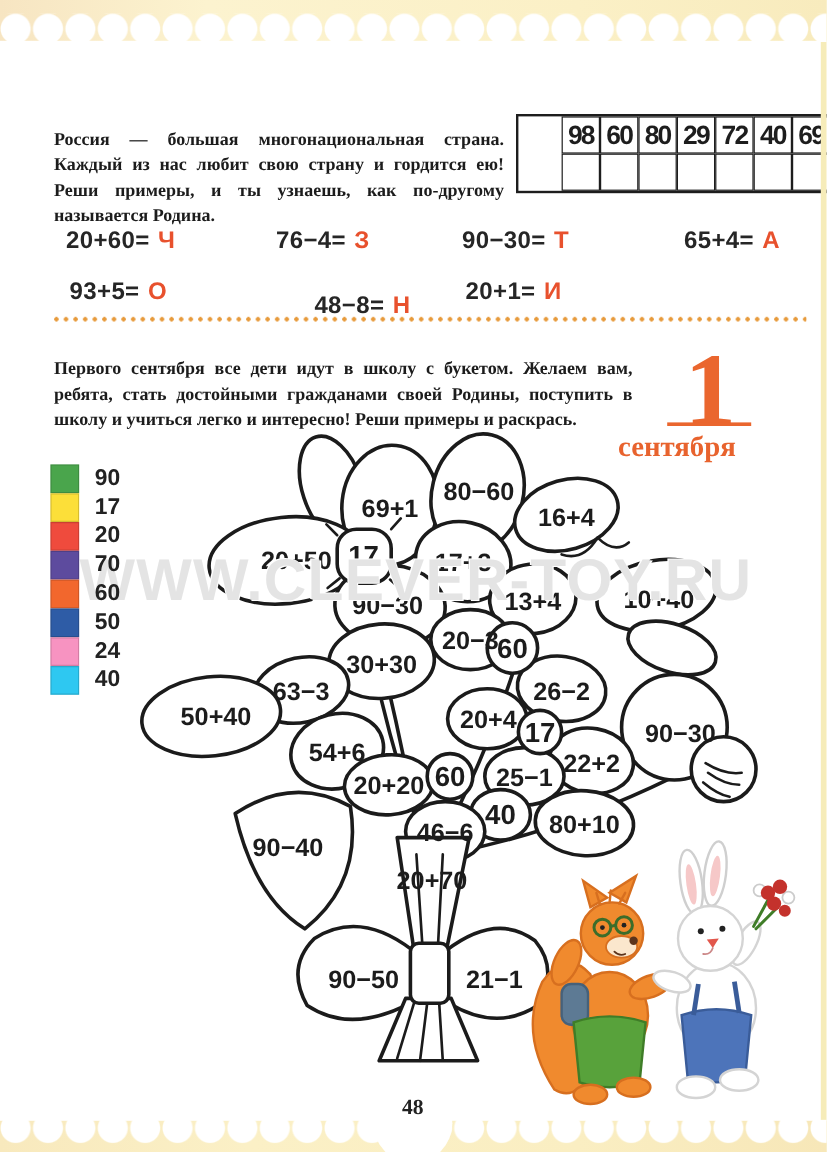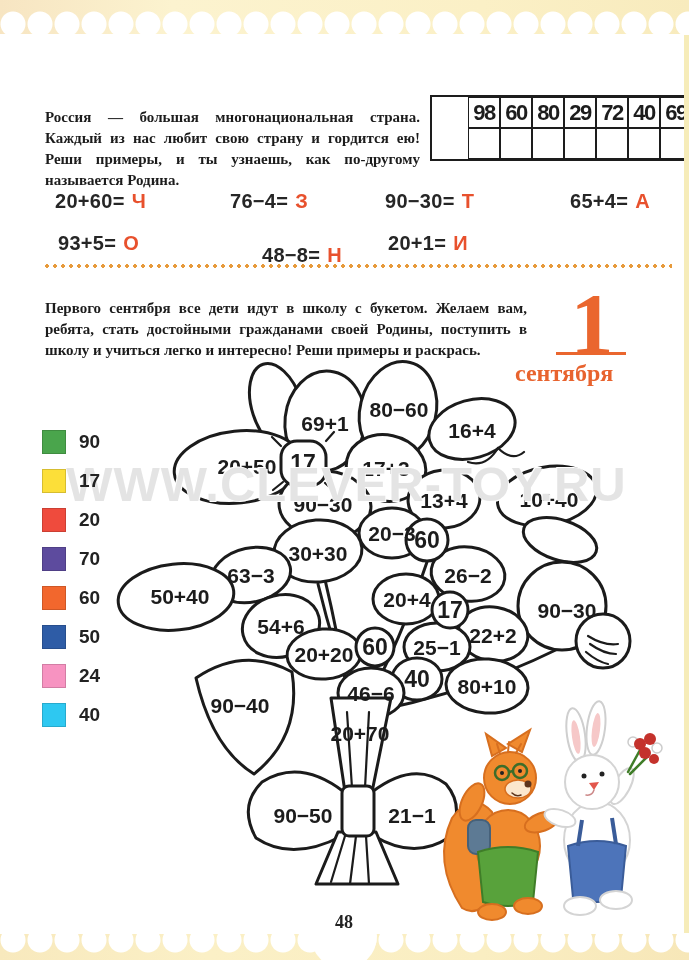--- a/index.html
+++ b/index.html
@@ -71,21 +71,21 @@
   .date-one{
     position:absolute;left:552px;top:281px;width:80px;z-index:3;text-align:center;
     font:700 86px/86px "Liberation Serif",serif;color:#ea662e;
   }
   .date-rule{position:absolute;left:556px;top:352px;width:70px;height:3px;background:#ea662e;z-index:3;}
   .date-word{
     position:absolute;left:515px;top:360px;width:160px;z-index:3;
     font:700 24px "Liberation Serif",serif;color:#e8632e;
   }
   
-  .legend{position:absolute;left:42px;top:430px;z-index:3;display:flex;flex-direction:column;gap:15px;}
+  .legend{position:absolute;left:42px;top:387px;z-index:3;display:flex;flex-direction:column;}
   .legend-item{display:flex;align-items:center;height:24px;}
   .legend-swatch{width:24px;height:24px;box-shadow:inset 0 0 0 1px rgba(0,0,0,.15);}
   .legend-label{margin-left:13px;font:700 19px "Liberation Sans",sans-serif;color:#222;}
   
   svg.art{position:absolute;left:0;top:0;z-index:1;}
   .petal{fill:#ffffff;stroke:#1b1b1b;stroke-width:3;stroke-linejoin:round;}
   .stem{fill:none;stroke:#1b1b1b;stroke-width:3;stroke-linecap:round;}
   .curl{fill:none;stroke:#1b1b1b;stroke-width:2.2;stroke-linecap:round;}
   .region-label{font:700 21px "Liberation Sans",sans-serif;fill:#1c1c1c;text-anchor:middle;}
   .region-label.small{font-size:23px;}

